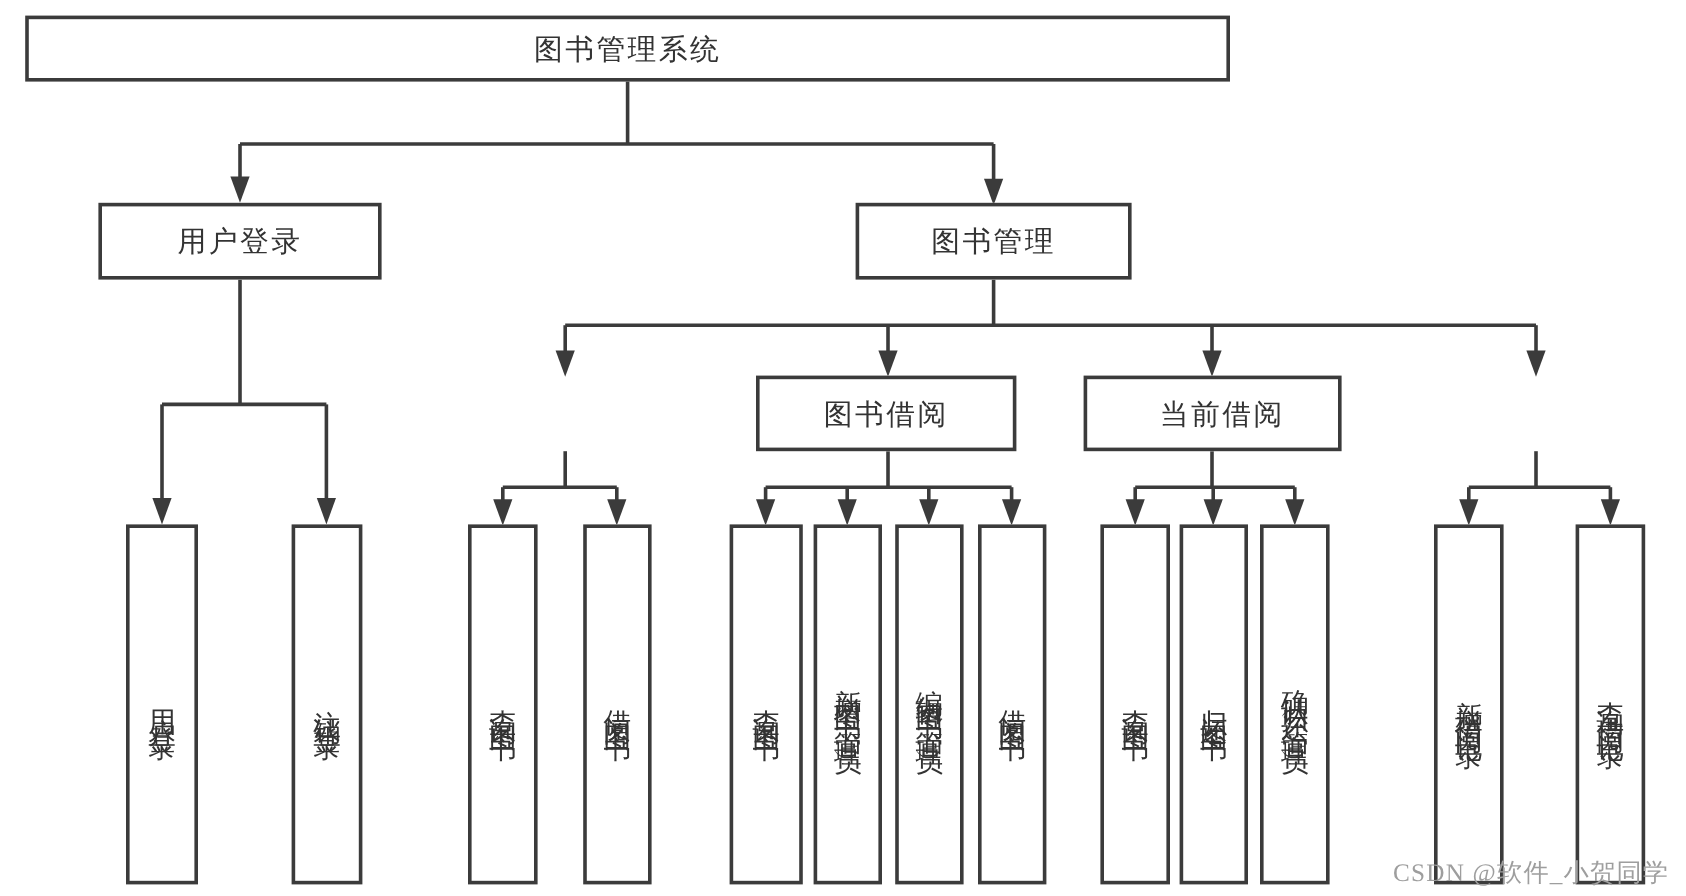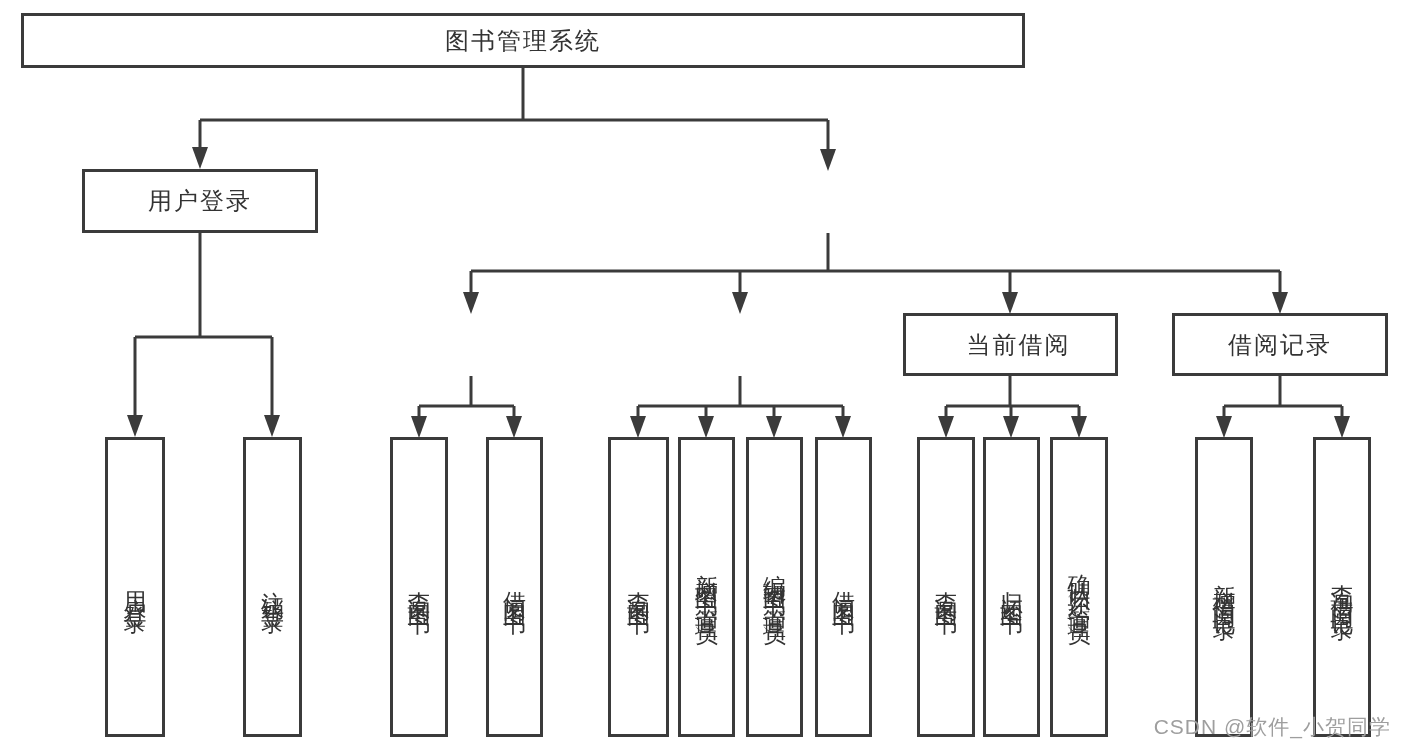--- a/index.html
+++ b/index.html
@@ -1,20 +1,20 @@
 <!DOCTYPE html>
 <html><head>
 <meta charset="utf-8">
 <style>
   html,body{margin:0;padding:0;background:#ffffff;}
   .canvas{
     position:relative;
     width:1405px;height:747px;
     background:#ffffff;
-    font-family:Liberation Sans, sans-serif;
+    font-family:Liberation Serif, serif;
     overflow:hidden;
   }
   .connectors{position:absolute;left:0;top:0;width:1405px;height:747px;}
   .node{
     position:absolute;
     box-sizing:border-box;
     background:#ffffff;
     border:3px solid #3b3b3b;
     color:#333333;
     display:flex;
@@ -115,26 +115,29 @@
     </g>
   </svg>
 
   <div class="node h-node root-node">
     <span>图书管理系统</span>
   </div>
 
   <div class="node h-node" style="left:82px;top:169px;width:236px;height:64px;">
     <span>用户登录</span>
   </div>
+  <div class="node h-node" style="left:713px;top:169px;width:230px;height:64px;">
+    <span>图书管理</span>
+  </div>
 
+  <div class="node h-node" style="left:630px;top:313px;width:217px;height:63px;">
+    <span>图书借阅</span>
+  </div>
   <div class="node h-node" style="left:903px;top:313px;width:215px;height:63px;padding-left:16px;">
     <span>当前借阅</span>
-  </div>
-  <div class="node h-node" style="left:1172px;top:313px;width:216px;height:63px;">
-    <span>借阅记录</span>
   </div>
 
   <div class="node leaf" style="left:105px;width:60px;">
     <span class="v-text">用户登录</span>
   </div>
   <div class="node leaf" style="left:243px;width:59px;">
     <span class="v-text">注销登录</span>
   </div>
 
   <div class="node leaf" style="left:390px;width:58px;">

